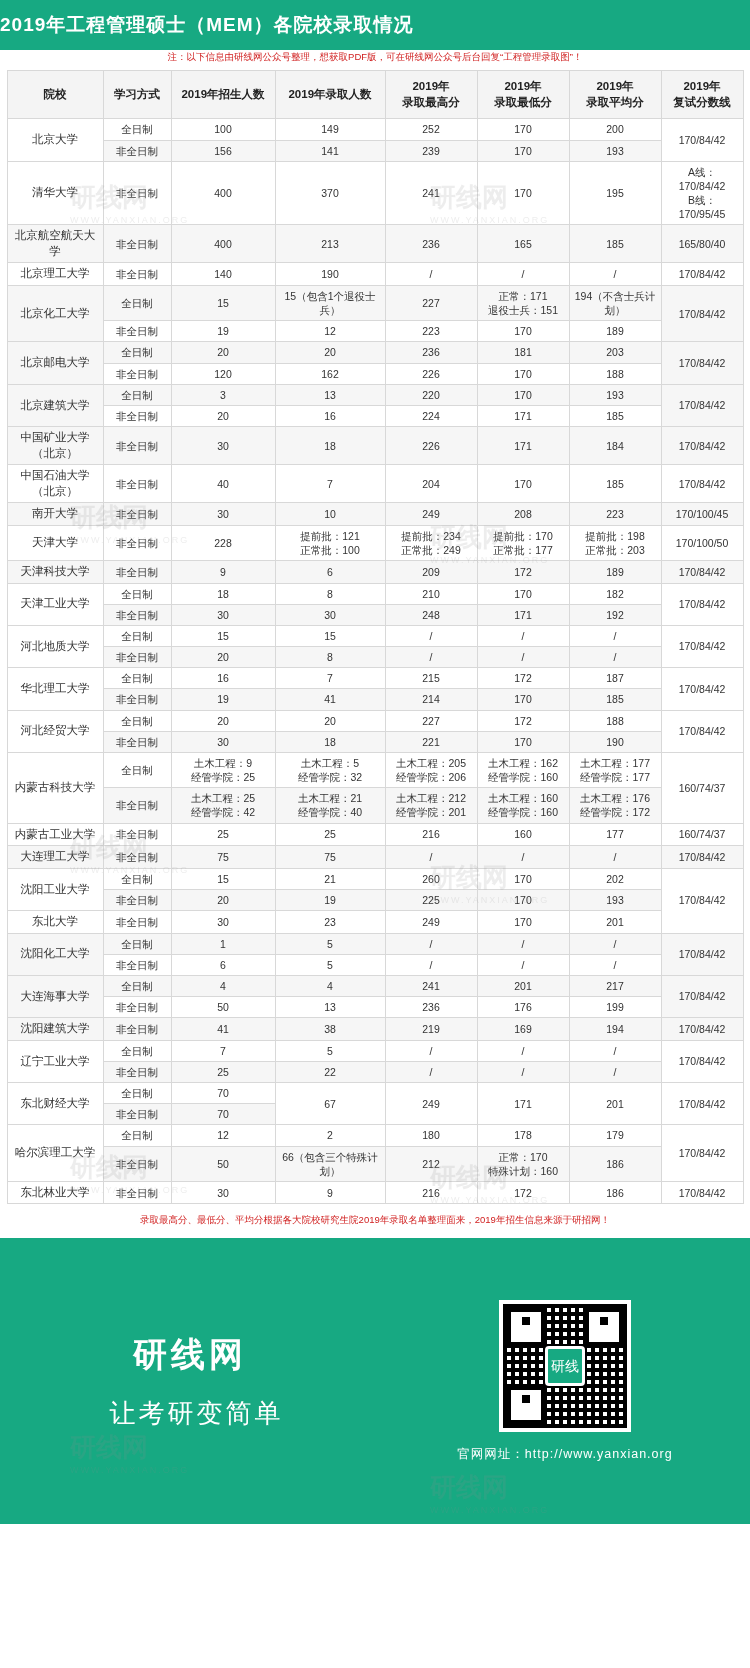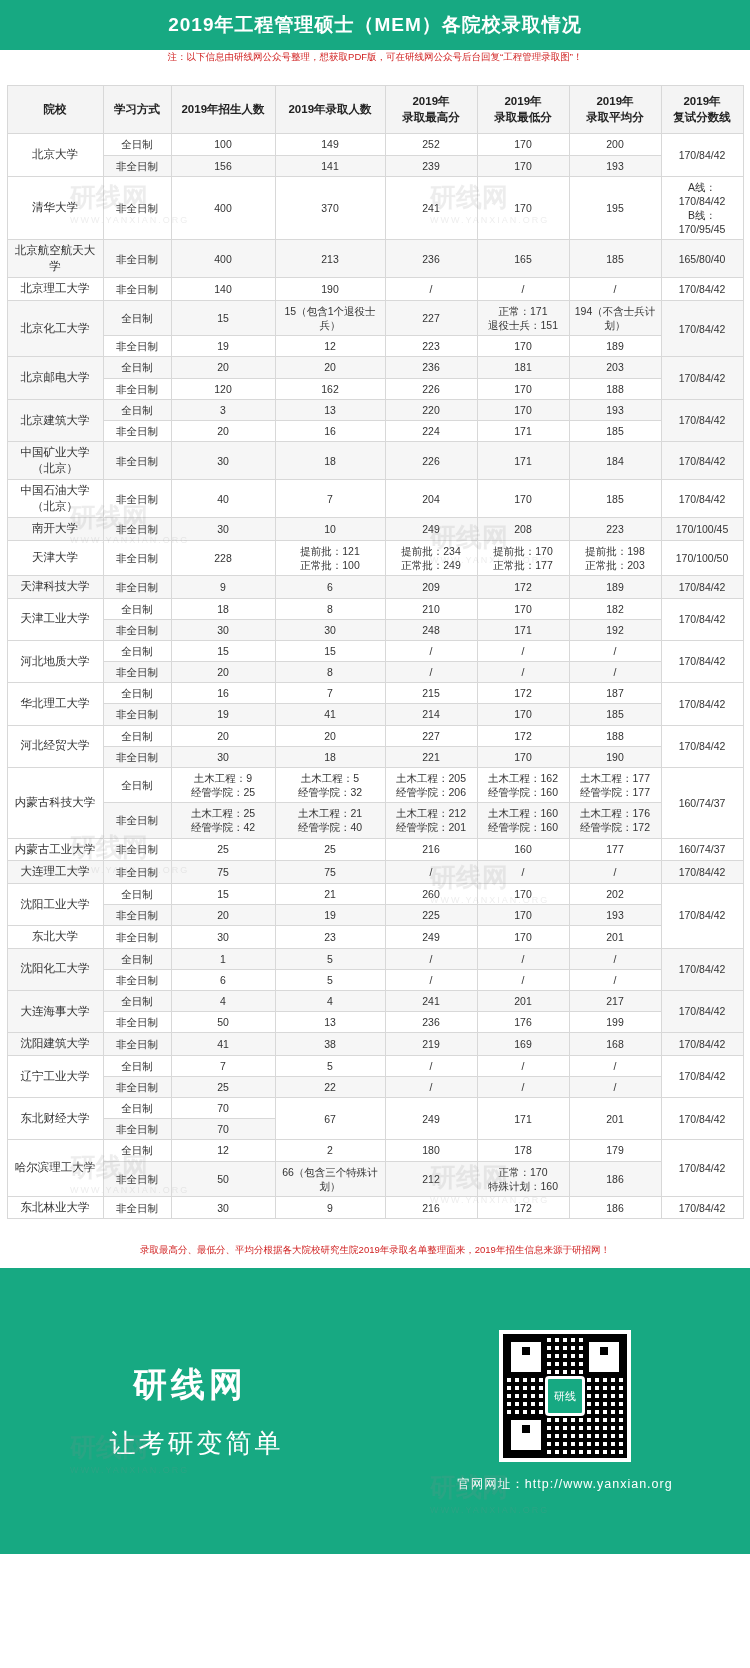--- a/index.html
+++ b/index.html
@@ -1,20 +1,20 @@
 <!DOCTYPE html>
 <html><head>
 <meta charset="utf-8">
 <style>
   html,body{margin:0;padding:0;background:#ffffff;}
   body{width:750px;font-family:"Liberation Sans","DejaVu Sans",sans-serif;color:#222;}
   .page{width:750px;position:relative;overflow:hidden;}
-  .title-bar{background:#17a982;color:#fff;text-align:center;font-size:19px;font-weight:bold;padding:12px 0 12px;letter-spacing:1px;}
+  .title-bar{background:#17a982;color:#fff;font-size:19px;font-weight:bold;padding:12px 0 12px;letter-spacing:1px;}
   .note-top{color:#d01e1e;font-size:9.5px;text-align:center;padding:0 6px 6px;line-height:1.4;}
-  table{border-collapse:collapse;width:726px;margin:16px auto;table-layout:fixed;}
+  table{border-collapse:collapse;width:726px;margin:1px auto;table-layout:fixed;}
   th,td{border:1px solid #d8d8d8;font-size:10.5px;text-align:center;vertical-align:middle;padding:3px 2px;line-height:1.35;color:#333;}
   thead th{background:#f4f4f4;font-size:11.5px;font-weight:bold;color:#222;padding:8px 2px;}
   col.c0{width:96px;}col.c1{width:68px;}col.c2{width:104px;}col.c3{width:110px;}
   col.c4{width:92px;}col.c5{width:92px;}col.c6{width:92px;}col.c7{width:82px;}
   td.school{font-size:11.5px;}
   tr.alt td{background:#f6f6f6;}
   .note-bottom{color:#d01e1e;font-size:9.5px;text-align:center;padding:8px 6px 10px;line-height:1.55;}
   .footer{background:#17a982;height:286px;position:relative;color:#fff;display:flex;align-items:center;}
   .footer-left{width:380px;text-align:center;}
   .footer-left .brand{font-size:34px;font-weight:bold;letter-spacing:4px;margin-bottom:18px;}
@@ -22,21 +22,21 @@
   .footer-right{flex:1;text-align:center;position:relative;}
   .press-label{font-size:15px;font-weight:bold;letter-spacing:3px;margin-bottom:10px;}
   .qr{width:132px;height:132px;background:#fff;margin:0 auto;position:relative;padding:4px;box-sizing:border-box;}
   .qr .qr-inner{width:100%;height:100%;background:
       repeating-linear-gradient(90deg,#000 0 4px,#fff 4px 8px),
       repeating-linear-gradient(0deg,#000 0 4px,transparent 4px 8px);
       background-blend-mode:multiply;position:relative;}
   .qr .eye{position:absolute;width:30px;height:30px;border:6px solid #000;background:#fff;}
   .qr .eye i{display:block;width:8px;height:8px;background:#000;margin:5px auto;}
   .qr .e1{top:2px;left:2px;}.qr .e2{top:2px;right:2px;}.qr .e3{bottom:2px;left:2px;}
-  .qr .logo{position:absolute;top:50%;left:50%;transform:translate(-50%,-50%);width:34px;height:34px;background:#17a982;border:3px solid #fff;border-radius:4px;color:#fff;font-size:11px;line-height:34px;text-align:center;}
+  .qr .logo{position:absolute;top:50%;left:50%;transform:translate(-50%,-50%);width:34px;height:34px;background:#17a982;border:3px solid #fff;border-radius:4px;color:#fff;font-size:14px;line-height:34px;text-align:center;}
   .site{font-size:12.5px;margin-top:14px;letter-spacing:1px;}
   .wm{position:absolute;color:rgba(140,140,140,.16);font-size:26px;font-weight:bold;pointer-events:none;white-space:nowrap;}
   .wm small{display:block;font-size:9px;font-weight:normal;letter-spacing:2px;}
 </style>
 </head>
 <body>
 
 <div class="page">
 
   <div class="title-bar">2019年工程管理硕士（MEM）各院校录取情况</div>
@@ -392,21 +392,21 @@
           <td>176</td>
           <td>199</td>
         </tr>
         <tr class="alt">
           <td class="school" rowspan="1">沈阳建筑大学</td>
           <td>非全日制</td>
           <td>41</td>
           <td>38</td>
           <td>219</td>
           <td>169</td>
-          <td>168</td>
+          <td>194</td>
           <td>170/84/42</td>
         </tr>
         <tr>
           <td class="school" rowspan="2">辽宁工业大学</td>
           <td>全日制</td>
           <td>7</td>
           <td>5</td>
           <td>/</td>
           <td>/</td>
           <td>/</td>

